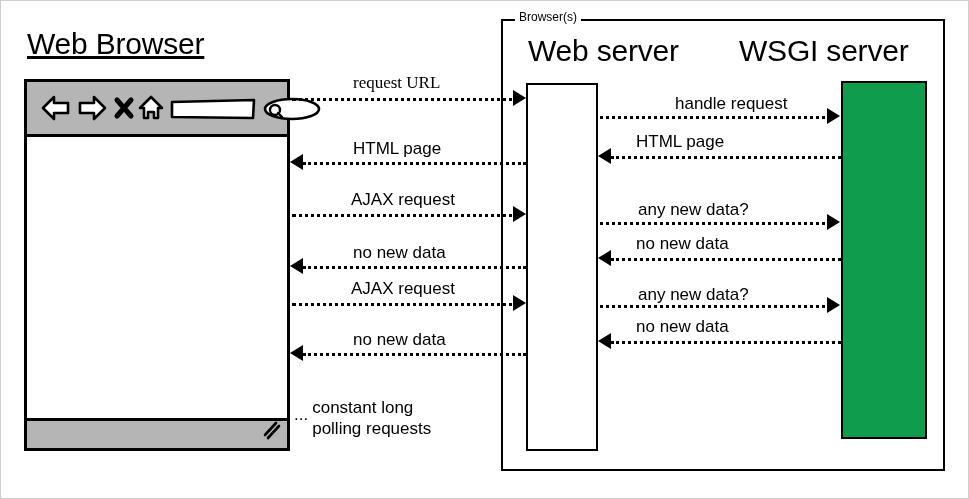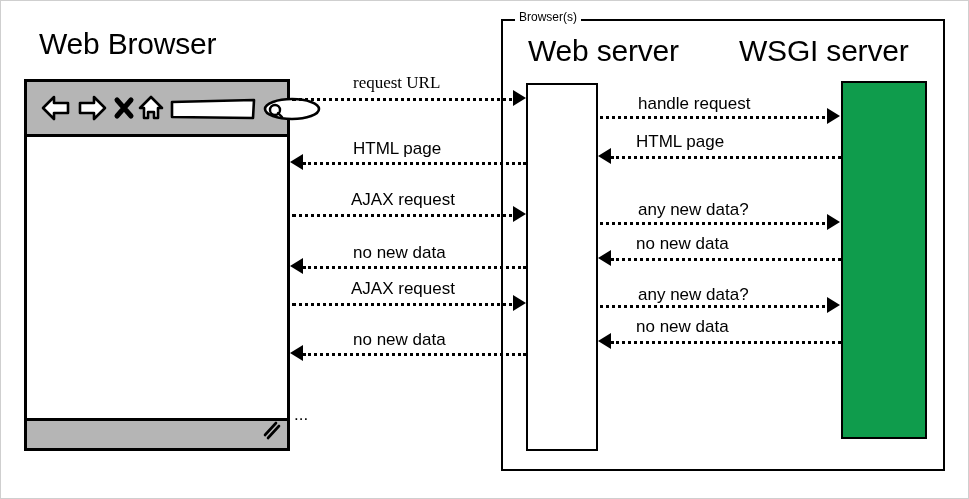--- a/index.html
+++ b/index.html
@@ -114,21 +114,21 @@
     color: #000000;
     line-height: 21px;
     white-space: pre-line;
   }
 </style>
 </head>
 <body>
 
 <div id="canvas">
 
-  <div class="abs title" style="left:38px; top:26px;">Web Browser</div>
+  <div class="abs title" style="left:26px; top:26px;text-decoration:underline;">Web Browser</div>
 
   <div class="abs" id="browser-window">
 
     <div class="abs" id="browser-toolbar">
 
       <span class="abs tb-icon" style="left:14px;">
         <svg width="30" height="26" viewBox="0 0 30 26">
           <path d="M13 2 L2 13 L13 24 L13 18 L27 18 L27 8 L13 8 Z" fill="#ffffff" stroke="#000000" stroke-width="2.6" stroke-linejoin="round"></path>
         </svg>
       </span>
@@ -204,21 +204,21 @@
   <div class="abs arrowhead arrow-left" style="left:289px; top:257px;"></div>
 
   <div class="abs msg-label" style="left:350px; top:278px;">AJAX request</div>
   <div class="abs dotline" style="left:291px; top:302px; width:228px;"></div>
   <div class="abs arrowhead arrow-right" style="left:512px; top:294px;"></div>
 
   <div class="abs msg-label" style="left:352px; top:329px;">no new data</div>
   <div class="abs dotline" style="left:302px; top:352px; width:223px;"></div>
   <div class="abs arrowhead arrow-left" style="left:289px; top:344px;"></div>
 
-  <div class="abs msg-label" style="left:637px; top:93px;">handle request</div>
+  <div class="abs msg-label" style="left:674px; top:93px;">handle request</div>
   <div class="abs dotline" style="left:599px; top:115px; width:231px;"></div>
   <div class="abs arrowhead arrow-right" style="left:826px; top:107px;"></div>
 
   <div class="abs msg-label" style="left:635px; top:131px;">HTML page</div>
   <div class="abs dotline" style="left:610px; top:155px; width:230px;"></div>
   <div class="abs arrowhead arrow-left" style="left:597px; top:147px;"></div>
 
   <div class="abs msg-label" style="left:637px; top:199px;">any new data?</div>
   <div class="abs dotline" style="left:599px; top:221px; width:231px;"></div>
   <div class="abs arrowhead arrow-right" style="left:826px; top:213px;"></div>
@@ -230,15 +230,17 @@
   <div class="abs msg-label" style="left:637px; top:284px;">any new data?</div>
   <div class="abs dotline" style="left:599px; top:304px; width:231px;"></div>
   <div class="abs arrowhead arrow-right" style="left:826px; top:296px;"></div>
 
   <div class="abs msg-label" style="left:635px; top:316px;">no new data</div>
   <div class="abs dotline" style="left:610px; top:340px; width:230px;"></div>
   <div class="abs arrowhead arrow-left" style="left:597px; top:332px;"></div>
 
   <div class="abs" style="left:293px; top:396px; display:flex; align-items:flex-start;">
     <span class="note ellipsis" style="padding-top:7px; padding-right:4px;">...</span>
+    <span class="note">constant long
+polling requests</span>
   </div>
 
 </div>
 
 </body></html>

